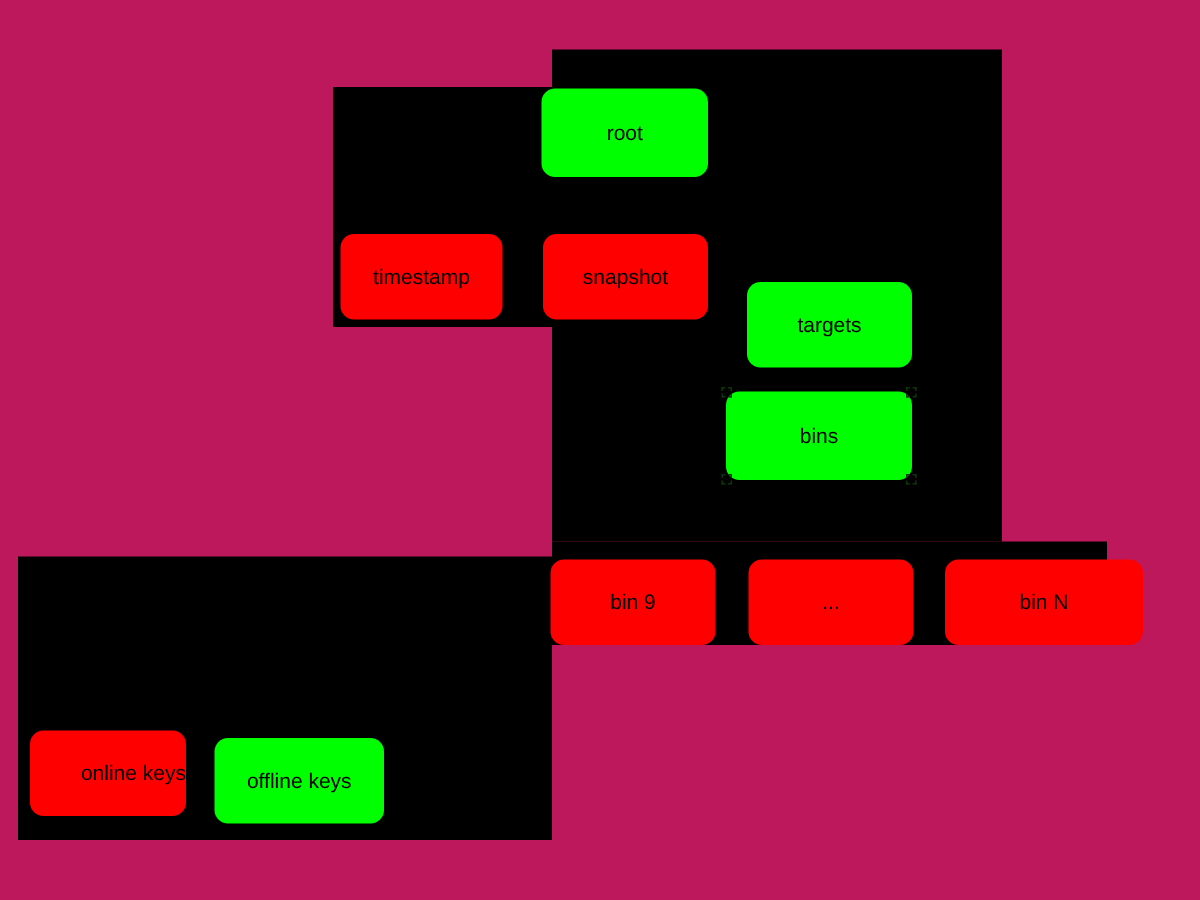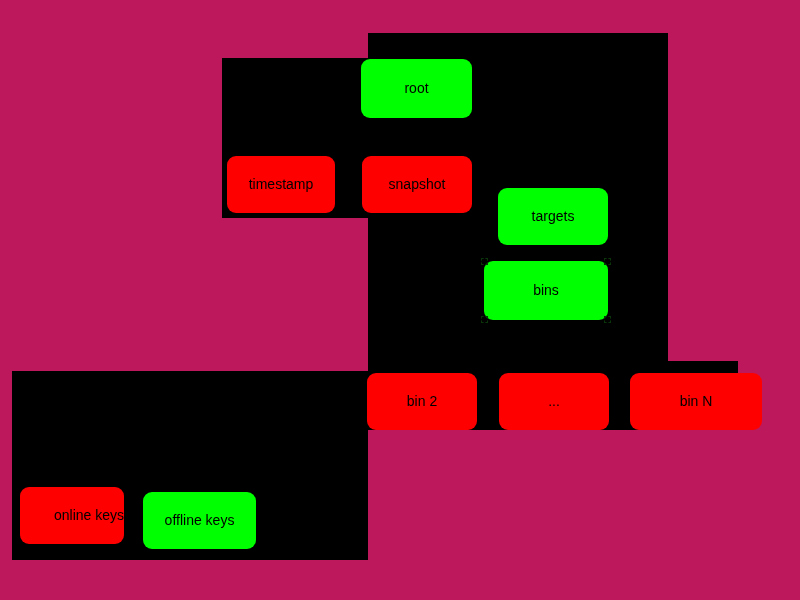--- a/index.html
+++ b/index.html
@@ -80,21 +80,21 @@
         <span class="node-label">targets</span>
       </div>
       <div class="node green selected" style="left: 484px; top: 261px; width: 124px; height: 59px;">
         <span class="node-label">bins</span>
         <span class="handle tl"></span>
         <span class="handle tr"></span>
         <span class="handle bl"></span>
         <span class="handle br"></span>
       </div>
       <div class="node red" style="left: 367px; top: 373px; width: 110px; height: 57px;">
-        <span class="node-label">bin 2</span>
+        <span class="node-label">bin 9</span>
       </div>
       <div class="node red" style="left: 499px; top: 373px; width: 110px; height: 57px;">
         <span class="node-label">...</span>
       </div>
       <div class="node red" style="left: 630px; top: 373px; width: 132px; height: 57px;">
         <span class="node-label">bin N</span>
       </div>
       <div class="node red" style="left: 20px; top: 487px; width: 104px; height: 57px; justify-content: flex-end;">
         <span class="node-label">online keys</span>
       </div>

